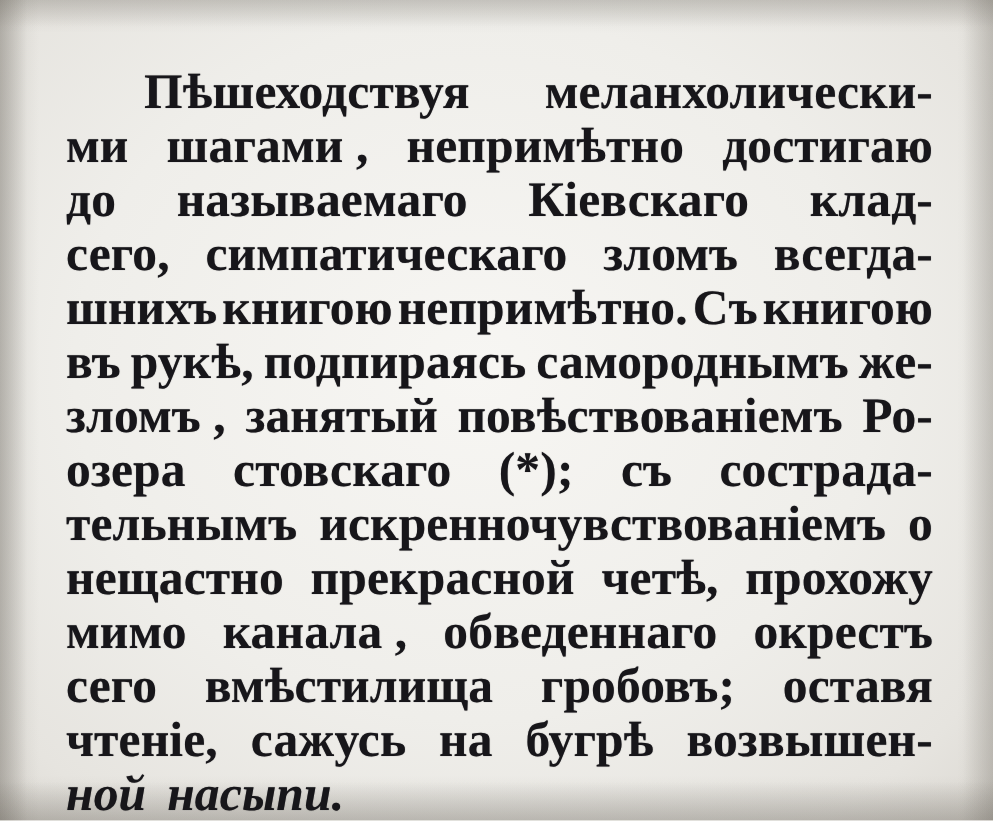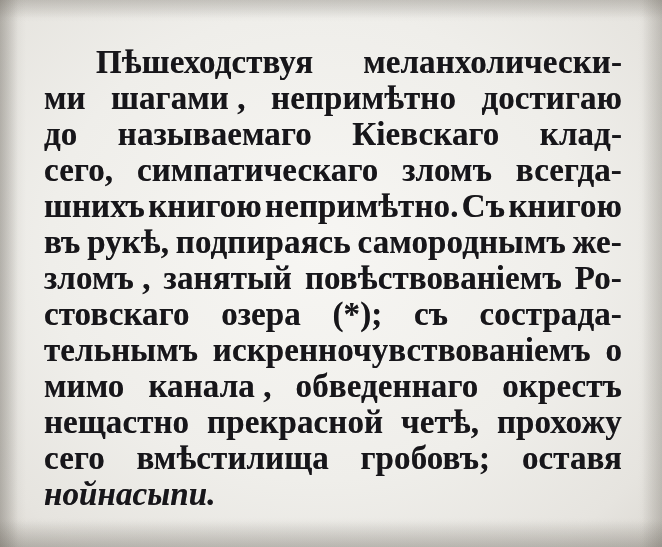--- a/index.html
+++ b/index.html
@@ -142,54 +142,61 @@
     </div>
 
     <div class="line">
       <span class="w">зломъ ,</span>
       <span class="w">занятый</span>
       <span class="w">повѣствованіемъ</span>
       <span class="w">Ро-</span>
     </div>
 
     <div class="line">
+      <span class="w">озера</span>
       <span class="w">стовскаго</span>
-      <span class="w">озера</span>
       <span class="w">(*);</span>
       <span class="w">съ</span>
       <span class="w">сострада-</span>
     </div>
 
     <div class="line">
       <span class="w">тельнымъ</span>
       <span class="w">искренночувствованіемъ</span>
       <span class="w">о</span>
+    </div>
+
+    <div class="line">
+      <span class="w">нещастно</span>
+      <span class="w">прекрасной</span>
+      <span class="w">четѣ,</span>
+      <span class="w">прохожу</span>
     </div>
 
     <div class="line">
       <span class="w">мимо</span>
       <span class="w">канала ,</span>
       <span class="w">обведеннаго</span>
       <span class="w">окрестъ</span>
     </div>
 
     <div class="line">
-      <span class="w">нещастно</span>
-      <span class="w">прекрасной</span>
-      <span class="w">четѣ,</span>
-      <span class="w">прохожу</span>
-    </div>
-
-    <div class="line">
       <span class="w">сего</span>
       <span class="w">вмѣстилища</span>
       <span class="w">гробовъ;</span>
       <span class="w">оставя</span>
     </div>
 
+    <div class="line">
+      <span class="w">чтеніе,</span>
+      <span class="w">сажусь</span>
+      <span class="w">на</span>
+      <span class="w">бугрѣ</span>
+      <span class="w">возвышен-</span>
+    </div>
 
     <div class="line last">
       <span class="w">ной</span>
-      <span class="w" style="">насыпи.</span>
+      <span class="w" style="margin-left:14px;">насыпи.</span>
     </div>
 
   </div>
 </div>
 
 </body></html>

